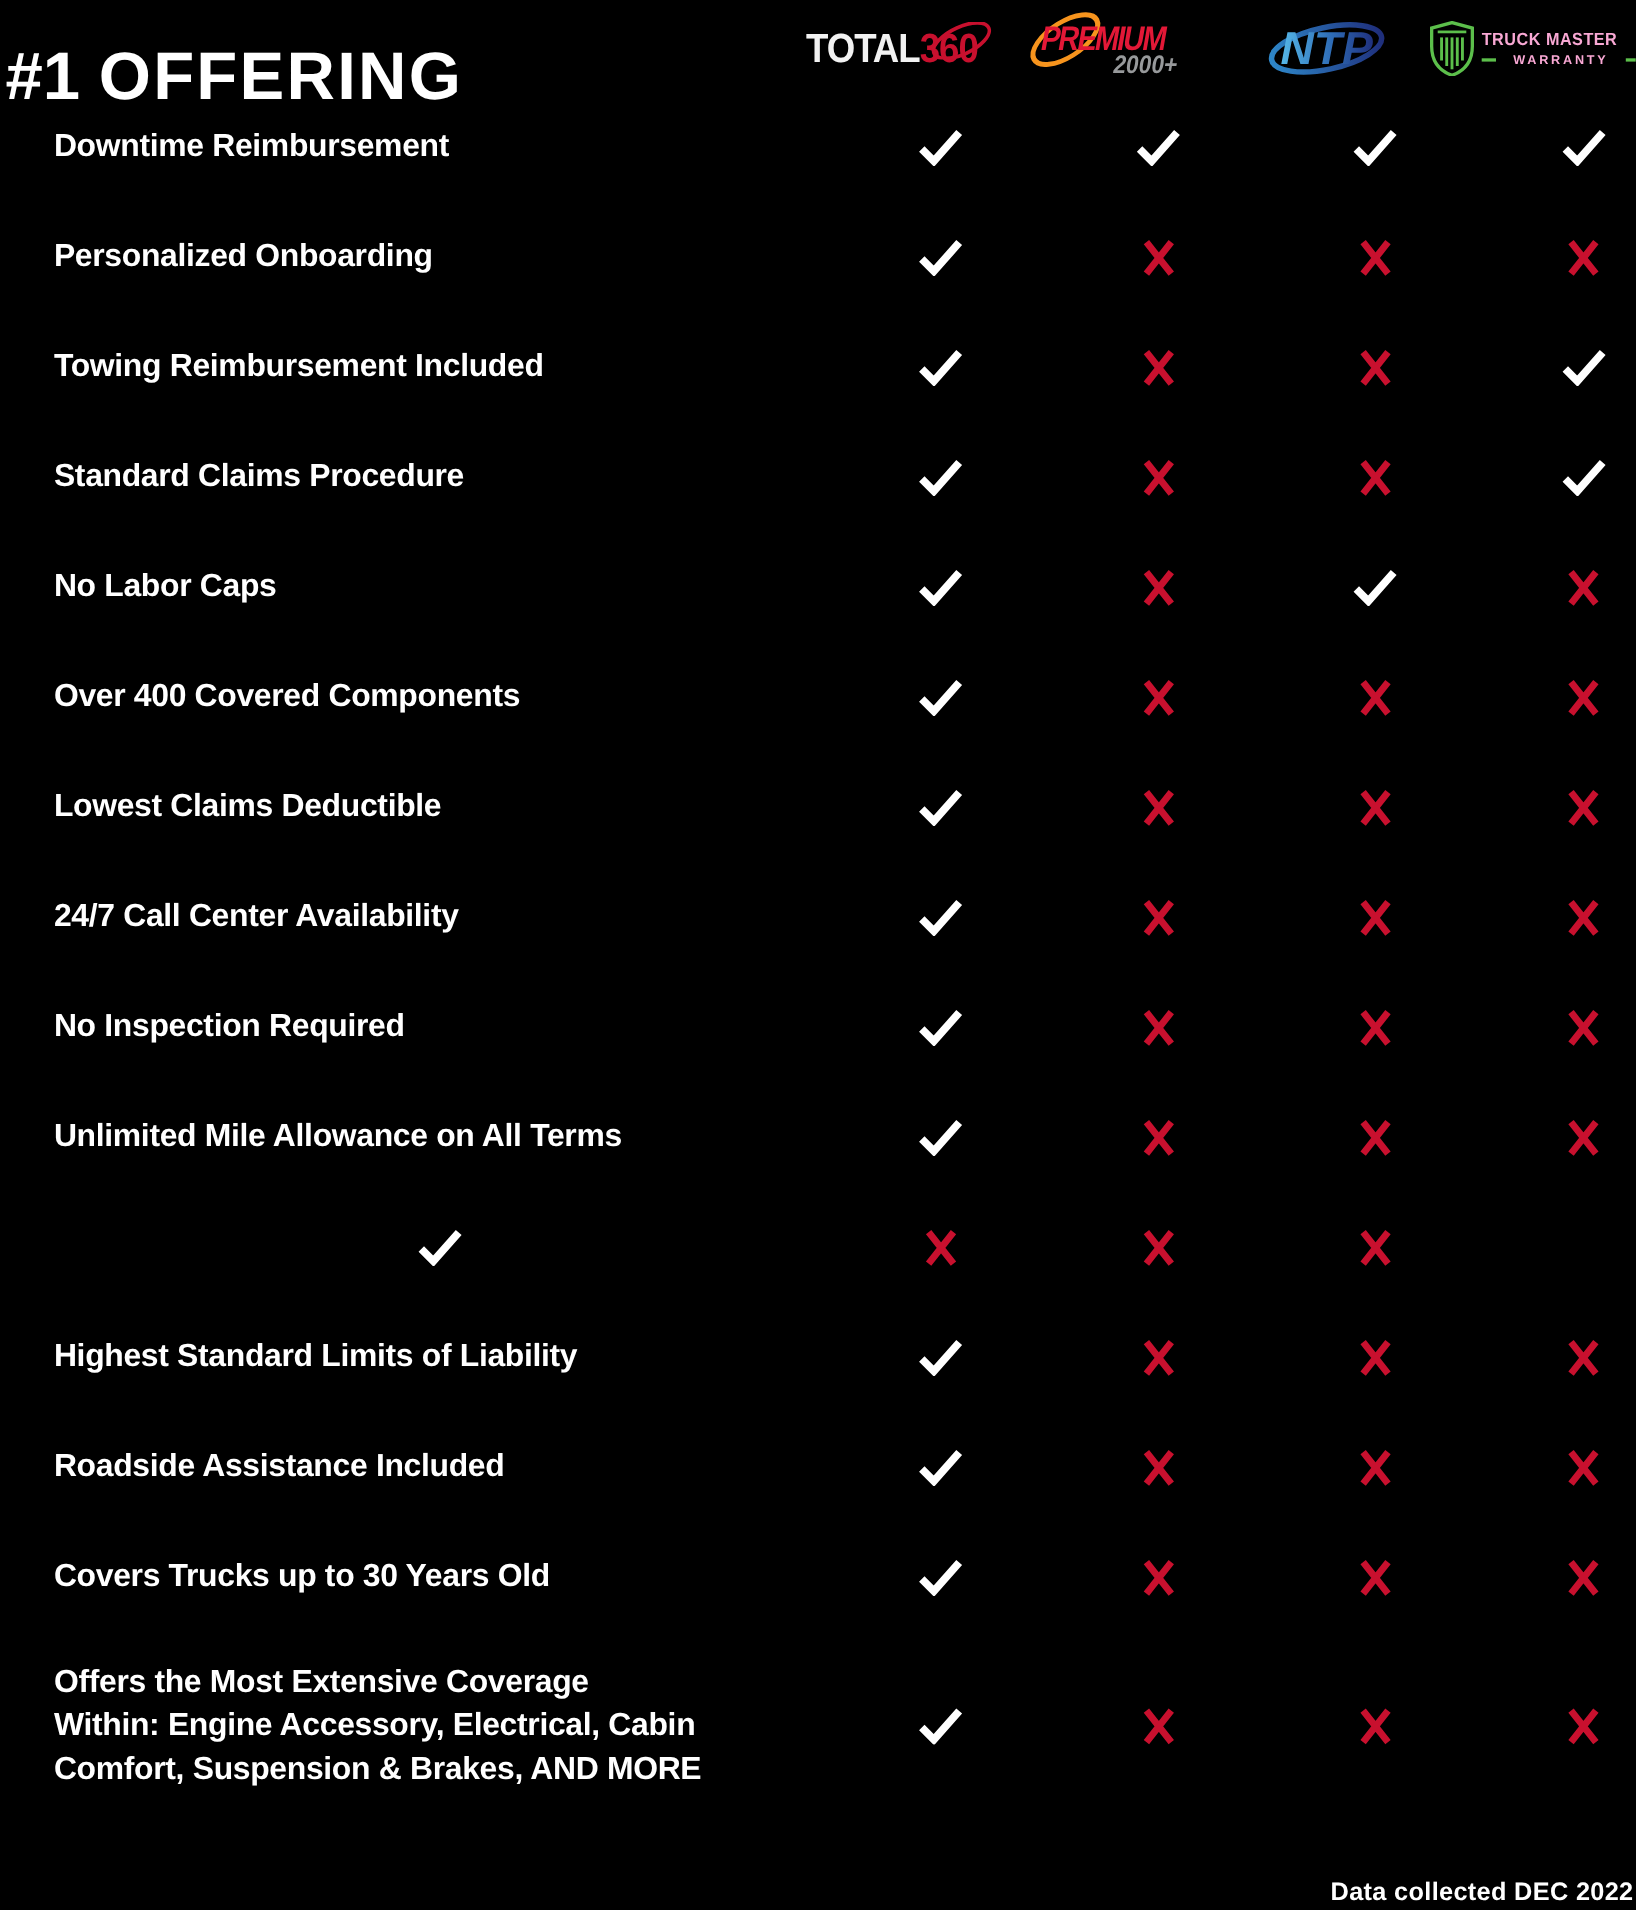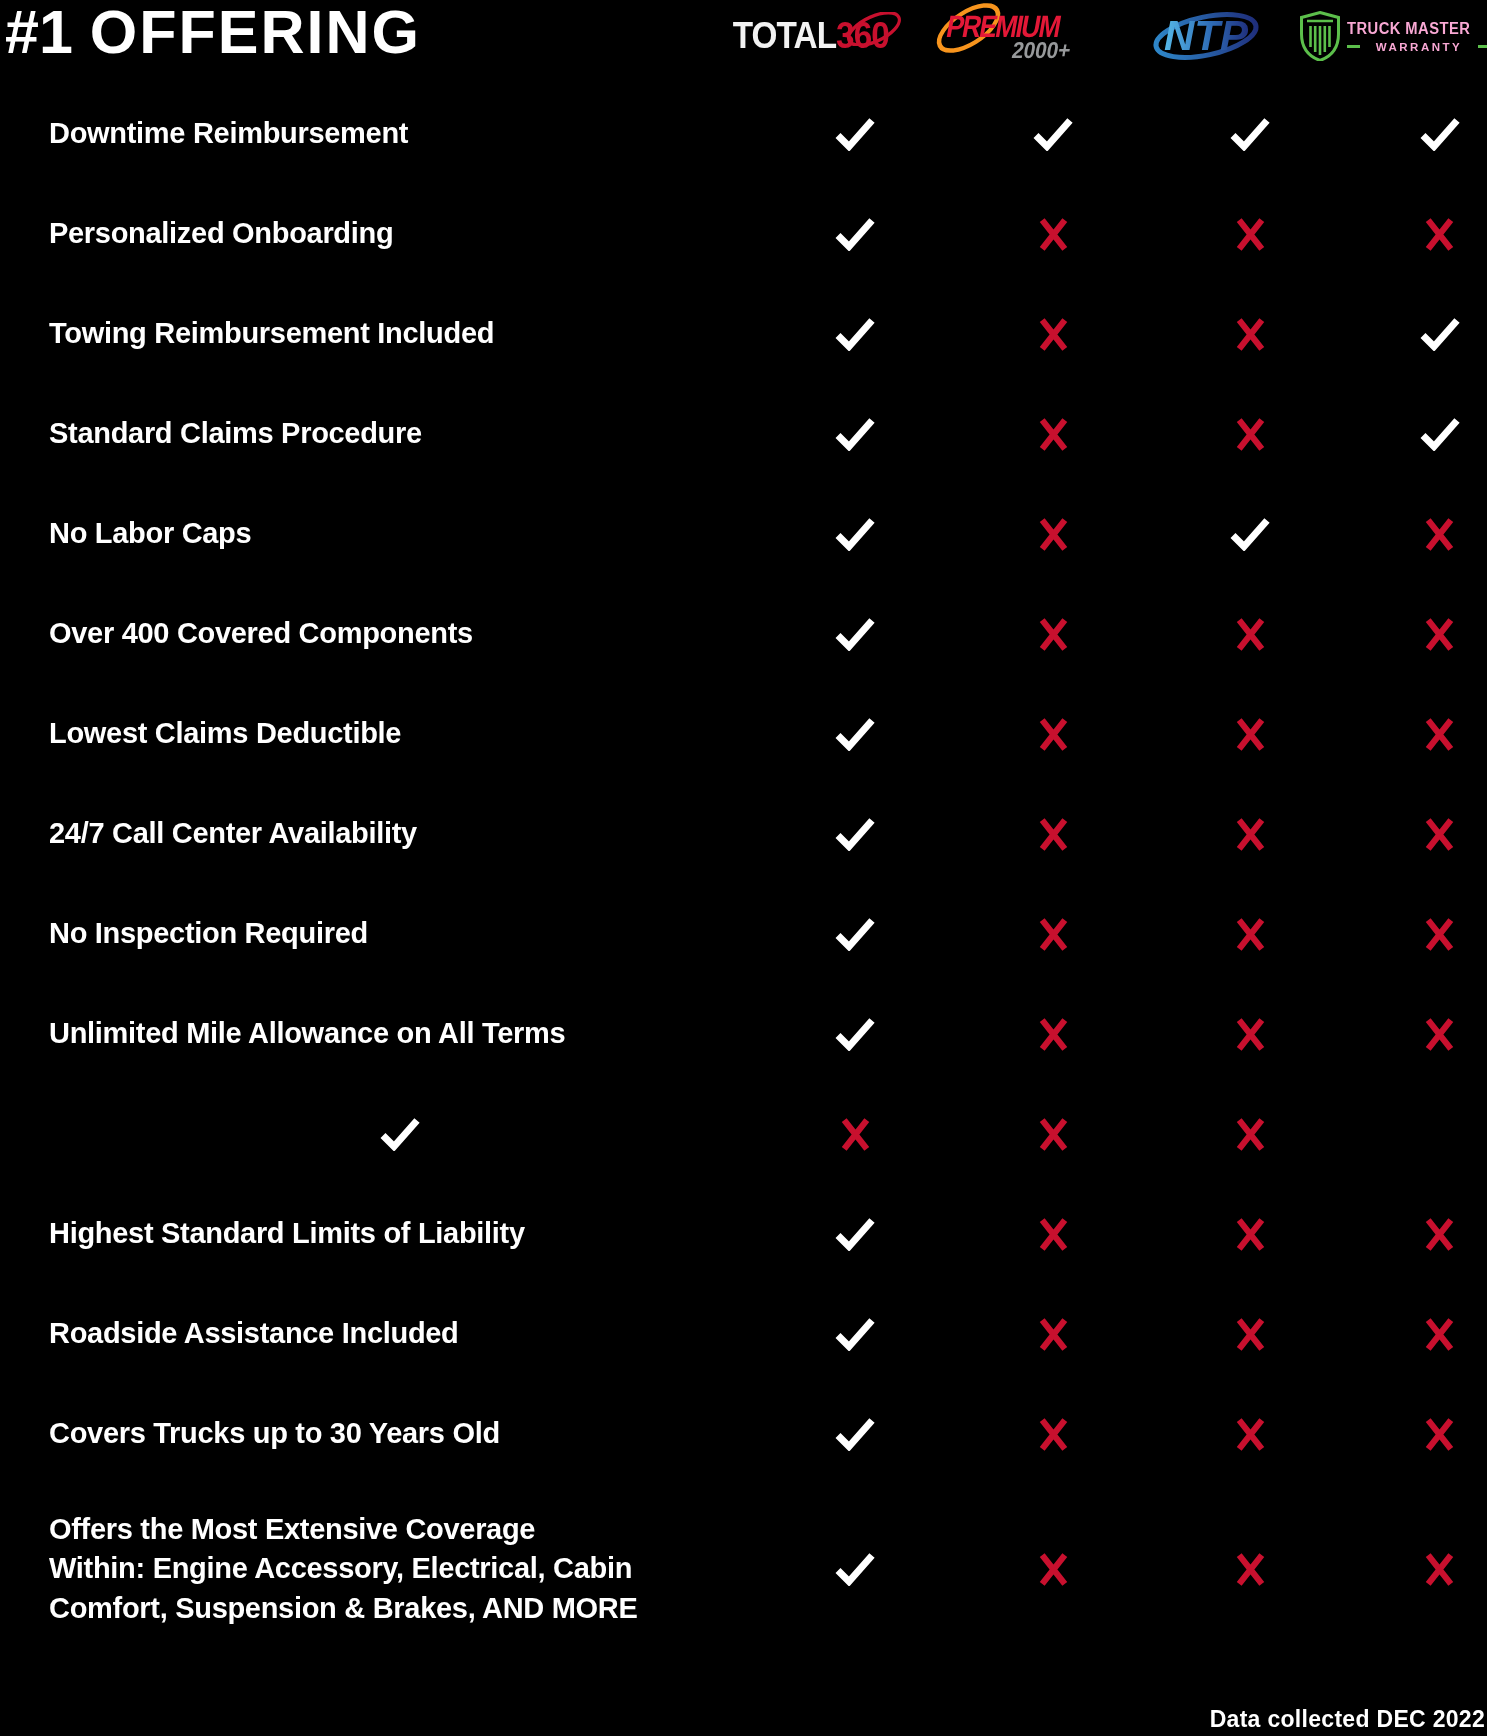--- a/index.html
+++ b/index.html
@@ -21,20 +21,21 @@
     align-items:center;
   }
   .title{
     align-self:start;
     padding-left:5px;
     padding-top:2px;
     font-size:61px;
     line-height:1;
     white-space:nowrap;
     color:#fff;
+    margin-top:37px;
   }
   .title .t-hash{font-weight:700;letter-spacing:0;}
   .title .t-rest{font-weight:700;letter-spacing:2px;font-stretch:semi-condensed;}
   .logo-cell{
     display:flex;justify-content:center;align-items:center;
     height:84px;transform:translateY(-6px);
   }
 
   
   .t360{position:relative;font-weight:700;font-size:37px;letter-spacing:-1px;transform:scaleX(.9);white-space:nowrap;}

